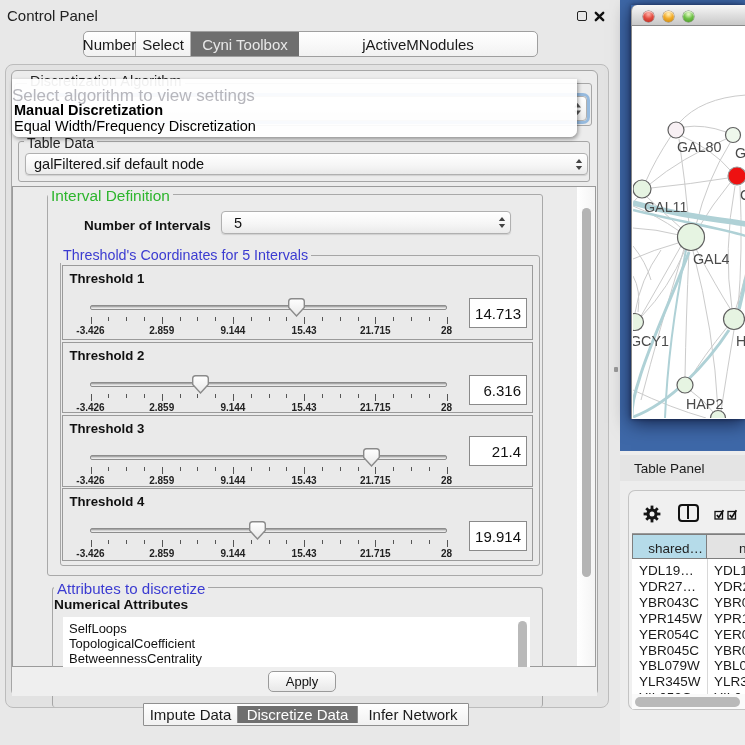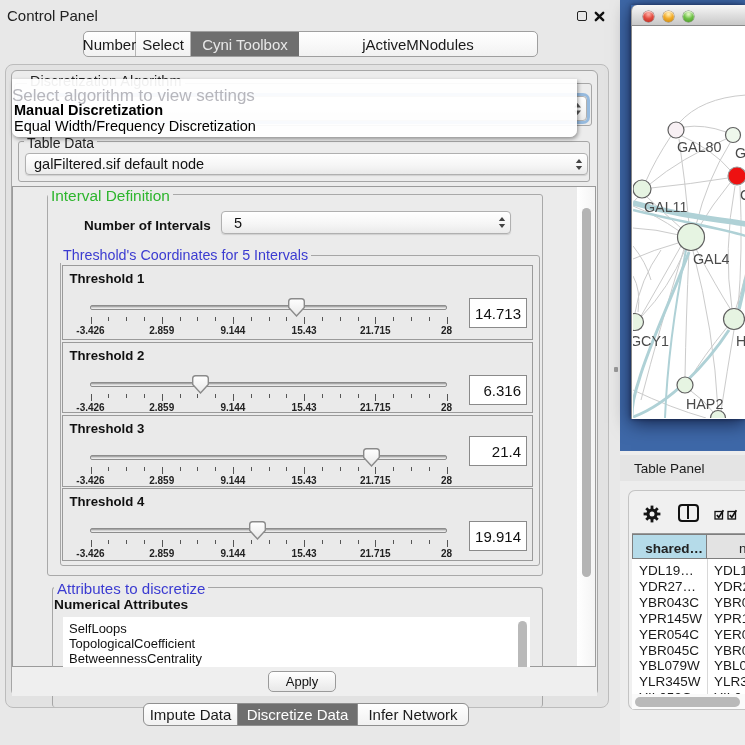--- a/index.html
+++ b/index.html
@@ -256,21 +256,21 @@
   <div class="abs" style="left:54px; top:597px; font-size:13.7px; font-weight:bold; color:#111;">Numerical Attributes</div>
   <div class="abs" style="left:63px; top:617px; width:467px; height:50px; background:#fff; overflow:hidden;">
     <div style="padding:4px 0 0 6px; font-size:13px; color:#111; line-height:15px;">SelfLoops<br>TopologicalCoefficient<br>BetweennessCentrality<br></div>
   </div>
   <div class="abs" style="left:518px; top:621px; width:9px; height:46px; background:#b9b9b9; border-radius:5px 5px 0 0;"></div>
 
   <div class="abs" style="left:12px; top:667px; width:585px; height:29px; background:#efefef;"></div>
 
   <div class="abs" style="left:268px; top:671px; width:68px; height:21px; background:linear-gradient(#ffffff,#e8e8e8); border:1px solid #9a9a9a; border-radius:5px; font-size:13px; color:#111; display:flex; align-items:center; justify-content:center;">Apply</div>
 
-  <div class="abs" style="left:143px; top:703px; width:326px; height:23px; background:linear-gradient(#ffffff,#f1f1f1); border:1px solid #8f8f8f; border-radius:6px; display:flex; overflow:hidden;">
+  <div class="abs" style="left:143px; top:703px; width:326px; height:23px; background:linear-gradient(#ffffff,#f1f1f1); border:1px solid #8f8f8f; border-radius:1px; display:flex; overflow:hidden;align-items:center;">
     <div class="seg" style="width:94px; border-right:1px solid #8f8f8f;">Impute Data</div>
     <div class="seg" style="width:120px; background:#6f6f6f; color:#ffffff; border-right:1px solid #8f8f8f;">Discretize Data</div>
     <div class="seg" style="flex:1;">Infer Network</div>
   </div>
 </div>
 
 <div class="abs" style="left:614px; top:367px; width:4px; height:5px; background:#9a9a9a; border-radius:1px;"></div>
 
 <div class="abs" style="left:620px; top:0; width:125px; height:451px; background:#3e68a8;"></div>
 
@@ -375,21 +375,21 @@
   <div style="position:absolute; left:6.6px; top:0; width:2.6px; height:13px; background:#111;"></div>
 </div>
 <svg class="abs" style="left:714px; top:509px;" width="26" height="11" viewBox="0 0 26 11">
   <rect x="1" y="2.5" width="7.5" height="7.5" fill="none" stroke="#111" stroke-width="1.3"></rect>
   <path d="M2.8 6 L4.8 8.4 L9.4 1.2" stroke="#111" stroke-width="1.7" fill="none"></path>
   <rect x="14" y="2.5" width="7.5" height="7.5" fill="none" stroke="#111" stroke-width="1.3"></rect>
   <path d="M15.8 6 L17.8 8.4 L22.4 1.2" stroke="#111" stroke-width="1.7" fill="none"></path>
 </svg>
 
 <div class="abs" style="left:632px; top:533px; width:113px; height:161px; background:#fff; overflow:hidden; border-top:1px solid #999;">
-  <div style="position:absolute; left:0; top:0; width:75px; height:25px; background:#b5dbe9; border:1px solid #7e7e7e; font-size:13.5px; color:#222; display:flex; align-items:center; justify-content:flex-end; padding:3px 3px 0 0;font-weight:bold;">shared…</div>
+  <div style="position:absolute; left:0; top:0; width:75px; height:25px; background:#b5dbe9; border:1px solid #7e7e7e; font-size:13.5px; color:#222; display:flex; align-items:center; justify-content:flex-end; padding:3px 3px 0 0;">shared…</div>
   <div style="position:absolute; left:75px; top:0; width:38px; height:25px; background:#e3e3e3; border-top:1px solid #7e7e7e; border-bottom:1px solid #7e7e7e; font-size:13.5px; color:#222; display:flex; align-items:center; padding:3px 0 0 32px;">na</div>
   <div style="position:absolute; left:74.5px; top:25px; width:1px; height:136px; background:#d8d8d8;"></div>
   <div style="position:absolute; left:7px; top:29px; font-size:13.5px; color:#1a1a1a; line-height:15.9px; white-space:pre;">YDL19…
 YDR27…
 YBR043C
 YPR145W
 YER054C
 YBR045C
 YBL079W
 YLR345W

